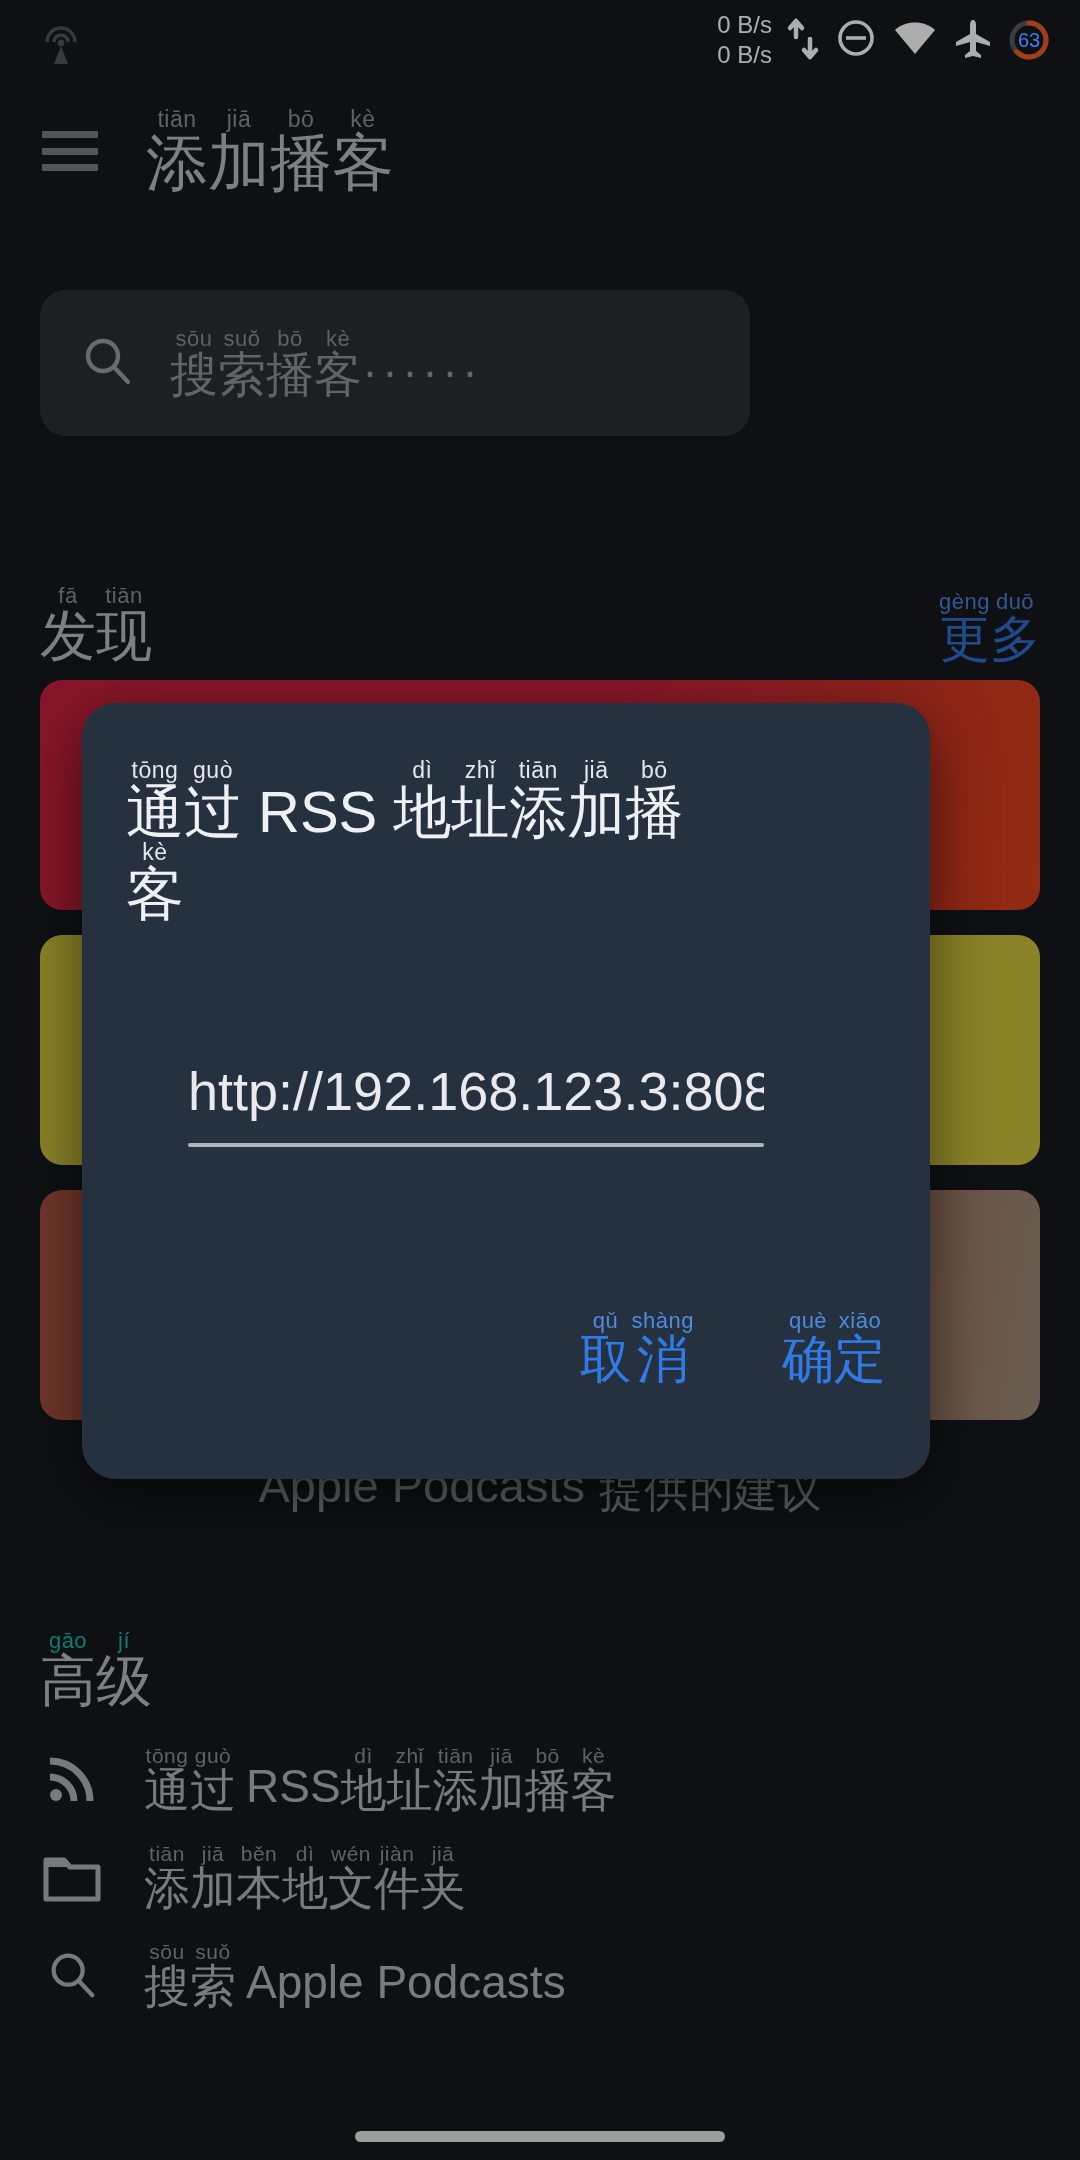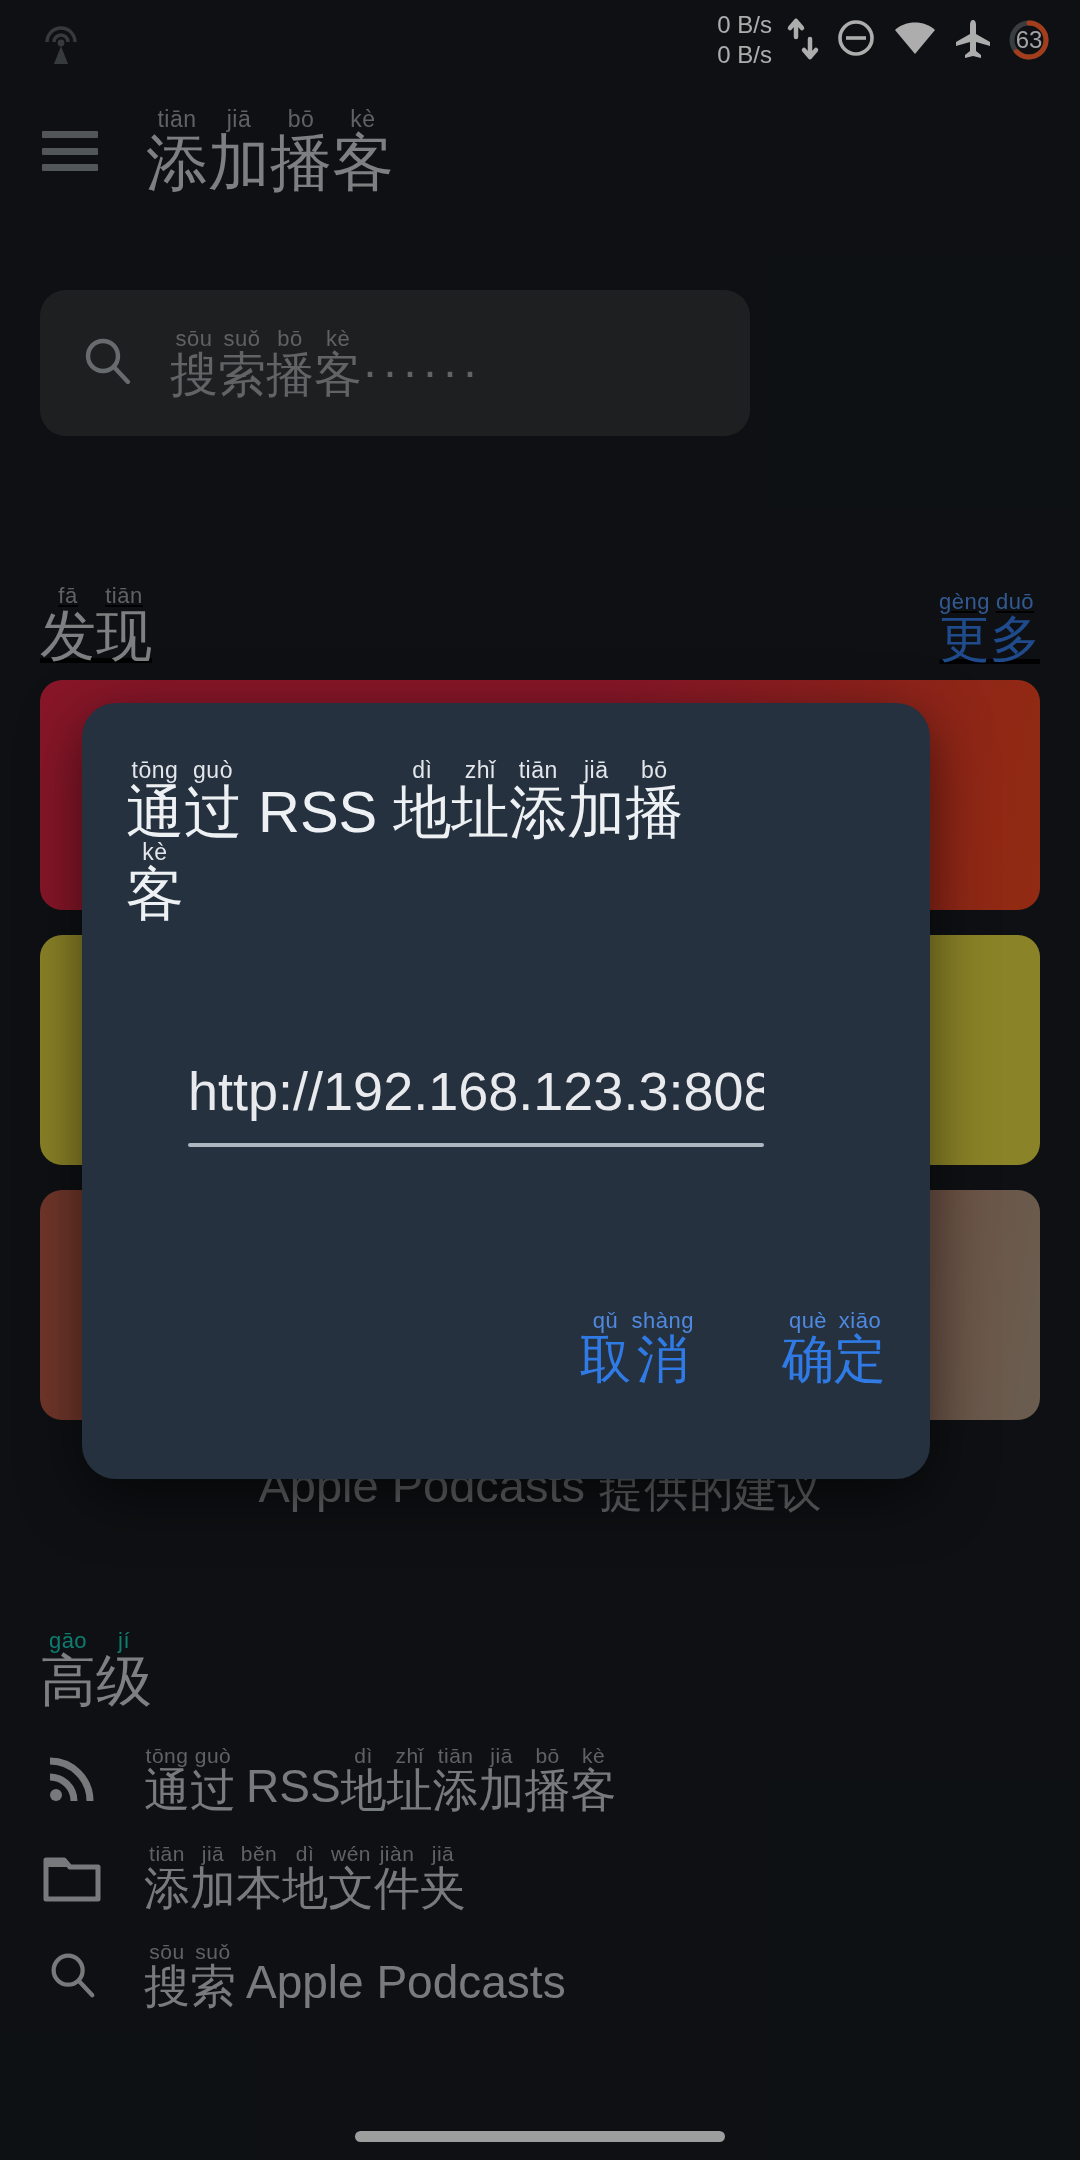--- a/index.html
+++ b/index.html
@@ -21,21 +21,21 @@
   .clockwrap{ display:flex; align-items:baseline; }
   .ruby{ display:inline-flex; flex-direction:column; align-items:center; line-height:1; }
   .ruby .py{ font-size:19px; color:#cfcfcf; letter-spacing:.5px; margin-bottom:1px; white-space:nowrap;}
   .ruby .ch{ font-size:44px; line-height:1; }
   .clock-time{ font-size:44px; line-height:1; position:relative; top:0px;}
   .cast-icon{ margin-top:16px; opacity:.45; }
   .sb-right{ display:flex; align-items:center; gap:14px; margin-top:4px;}
   .netspeed{ display:flex; flex-direction:column; align-items:flex-end; font-size:24px; line-height:1.25; }
   .arrows{ display:flex; flex-direction:column; align-items:center; justify-content:center;}
   .battery{ position:relative; width:42px; height:42px; display:flex; align-items:center; justify-content:center; }
-  .battery .num{ font-size:24px; color:#a3a3a3; z-index:2; }
+  .battery .num{ font-size:20px; color:#3b82f6; z-index:2; }
 
   
   .appbar{ position:absolute; top:96px; left:0; width:1080px; height:110px;
            display:flex; align-items:center; padding-left:42px; gap:48px; }
   .hamburger{ width:56px; height:40px; display:flex; flex-direction:column; justify-content:space-between; }
   .hamburger span{ display:block; height:7px; background:#7b7f83; border-radius:1px;}
   .title-ruby{ display:flex; align-items:flex-end; }
   .title-ruby .ruby .py{ font-size:23px; color:#8d9093; }
   .title-ruby .ruby .ch{ font-size:62px; color:#b9bcbe; }
 
@@ -45,21 +45,21 @@
     background:#2d2f31; border-radius:26px;
     display:flex; align-items:center; padding-left:38px; gap:34px;
   }
   .search-ruby{ display:flex; align-items:flex-end; }
   .search-ruby .ruby .py{ font-size:22px; color:#8c8f92; }
   .search-ruby .ruby .ch{ font-size:48px; color:#8f9396; }
   .dots{ font-size:48px; color:#8f9396; letter-spacing:4px; }
 
   
   .section-row{ position:absolute; left:40px; top:585px; width:1000px;
-    display:flex; align-items:flex-end; justify-content:space-between;text-decoration:underline; }
+    display:flex; align-items:flex-end; justify-content:space-between; }
   .sec-ruby .ruby .py{ font-size:22px; color:#8d9093; }
   .sec-ruby .ruby .ch{ font-size:56px; color:#b9bcbe; }
   .sec-ruby{ display:flex; align-items:flex-end; }
   .more-ruby{ display:flex; align-items:center; }
   .more-ruby .ruby .py{ font-size:22px; color:#4a84d6; }
   .more-ruby .ruby .ch{ font-size:50px; color:#2f6fd0; }
 
   
   .cards{ position:absolute; left:40px; top:680px; width:1000px; height:800px; }
   .card{ position:absolute; border-radius:22px; }

